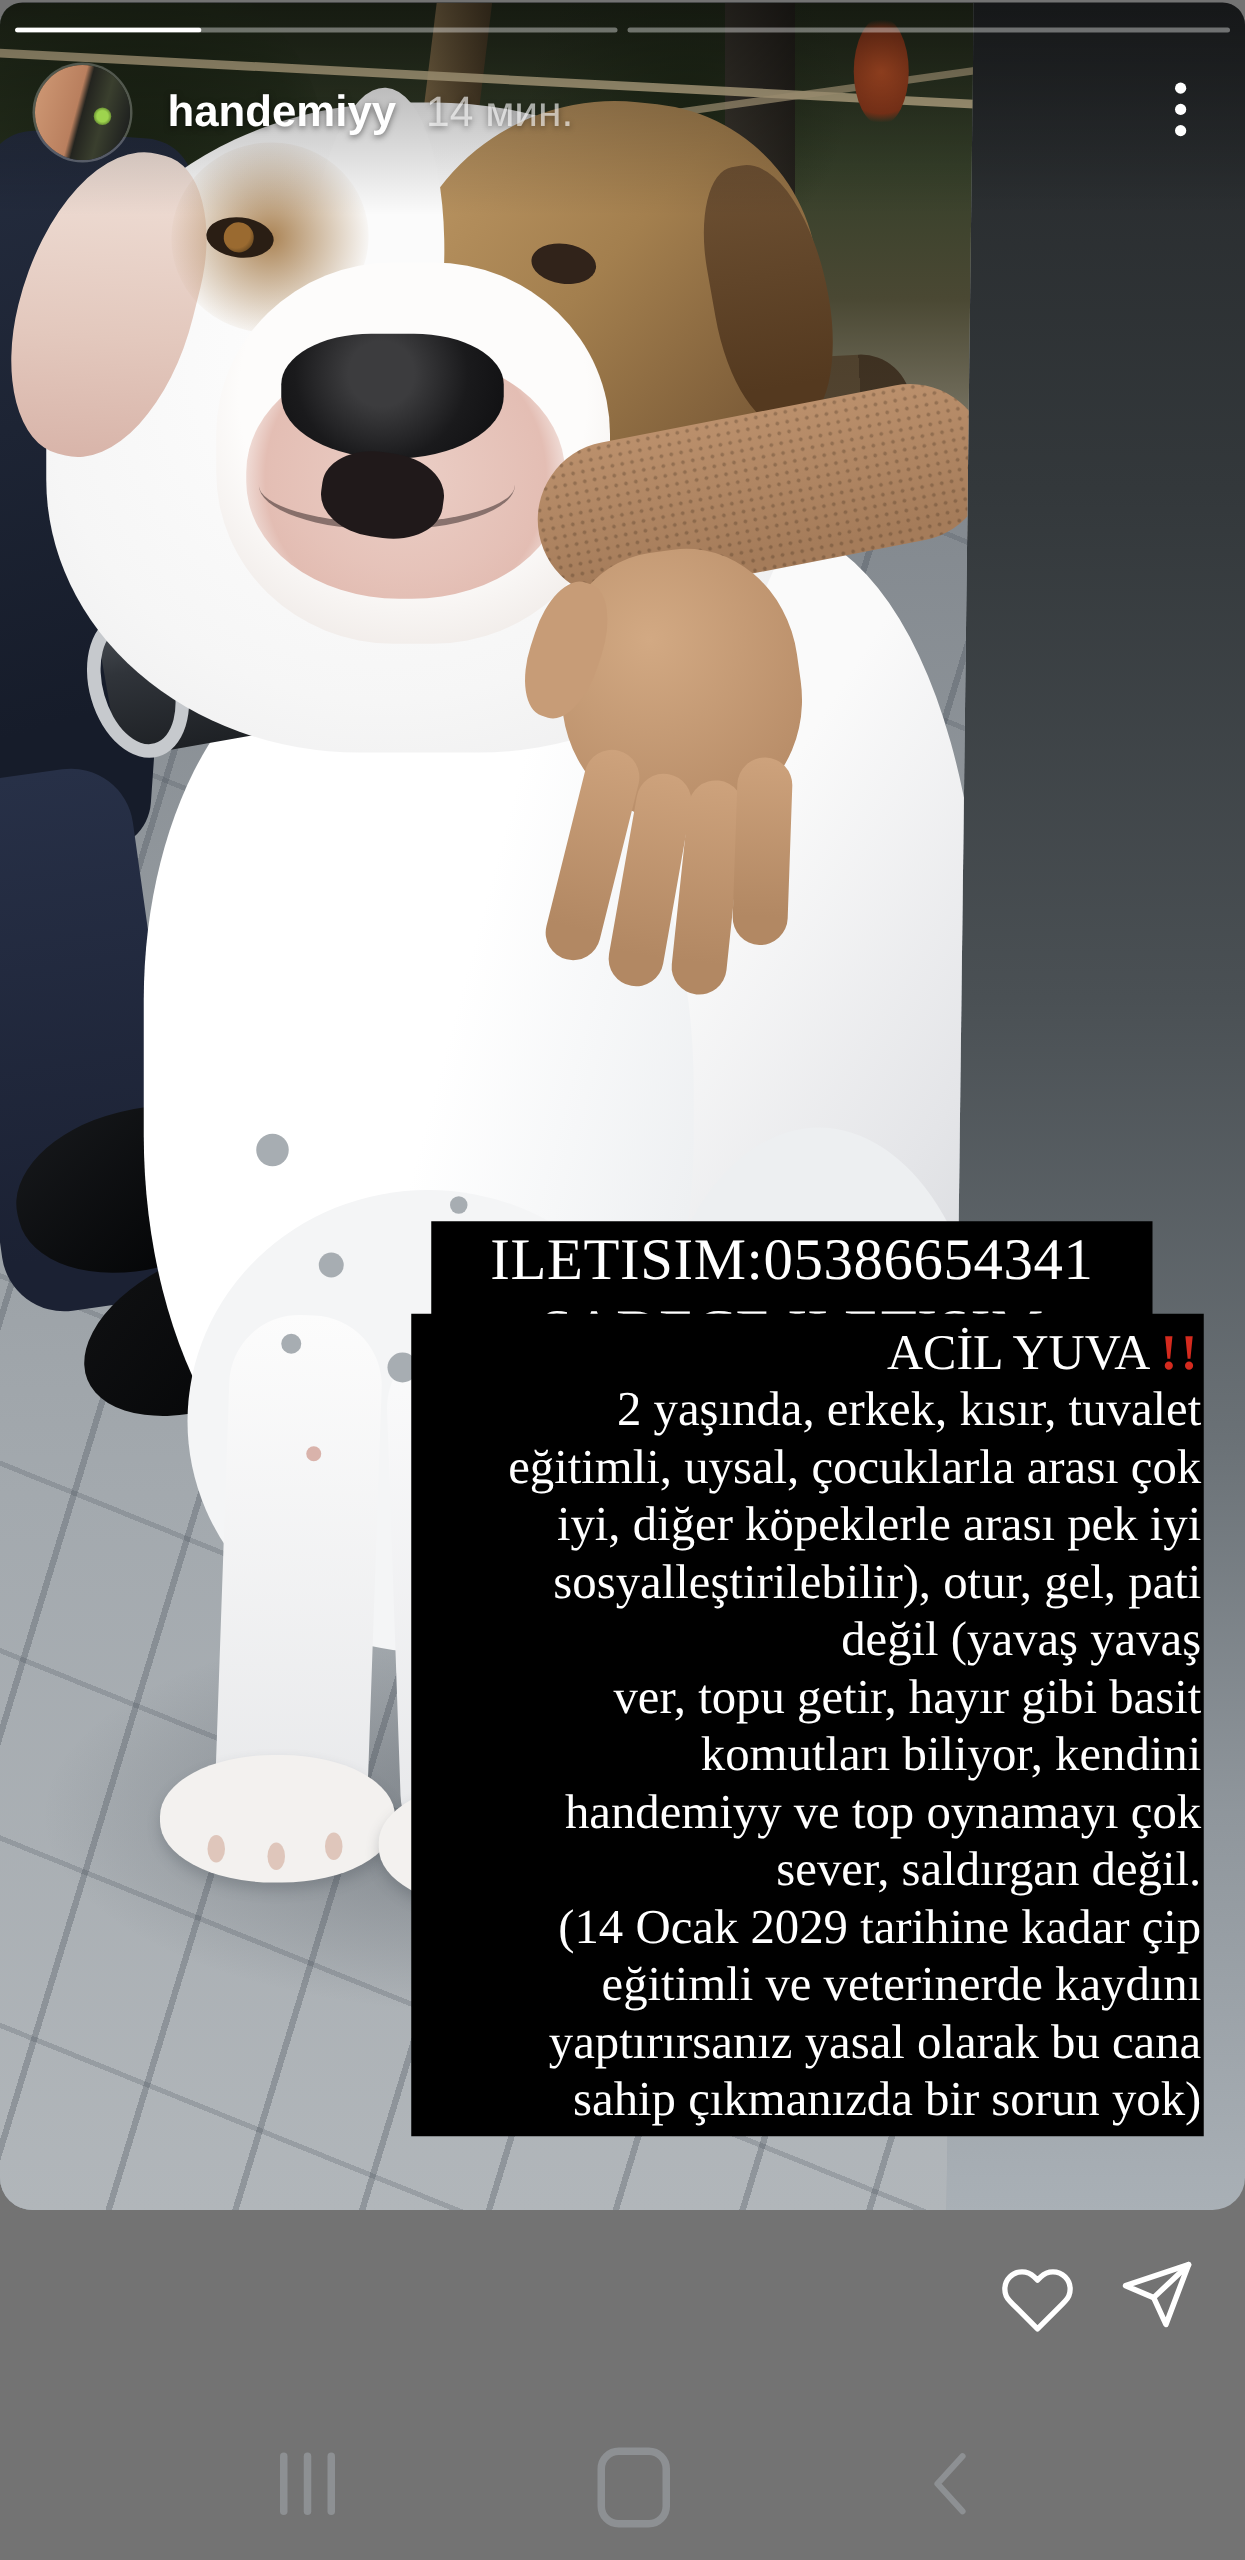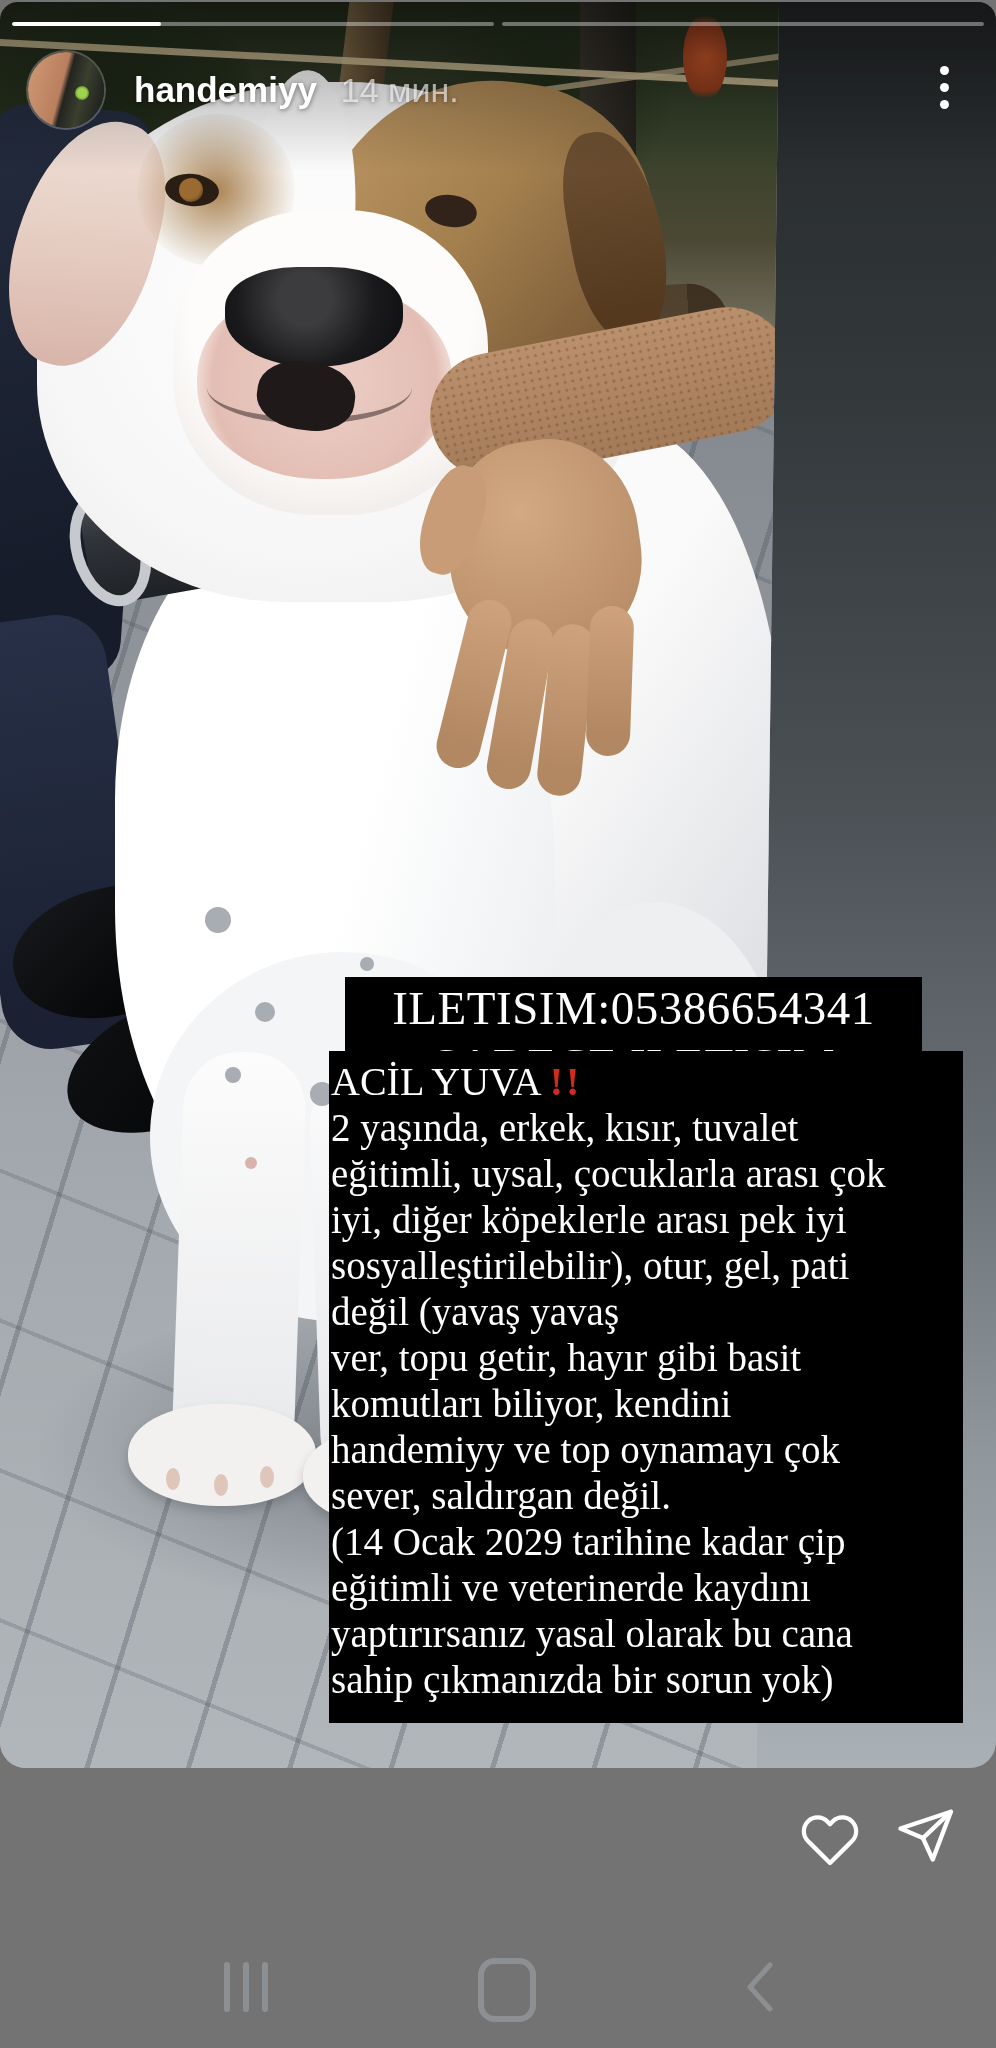--- a/index.html
+++ b/index.html
@@ -141,22 +141,22 @@
   .username{margin-left:30px;font-size:35px;font-weight:700;color:#fff;text-shadow:0 1px 5px rgba(0,0,0,.5);}
   .timestamp{margin-left:24px;font-size:34px;color:rgba(255,255,255,.62);text-shadow:0 1px 5px rgba(0,0,0,.4);}
   .kebab{position:absolute;right:46px;top:64px;width:10px;display:flex;flex-direction:column;gap:8px;cursor:pointer;}
   .kebab i{width:9px;height:9px;border-radius:50%;background:#fff;display:block;}
 
   
   .contact-block{position:absolute;left:345px;top:927px;width:577px;background:#000;color:#fff;
     font-family:"Liberation Serif",serif;font-size:47px;line-height:57px;text-align:center;
     padding:3px 0 6px;letter-spacing:.5px;margin-top:48px;}
   .info-block{position:absolute;left:329px;top:1049px;width:630px;background:#000;color:#fff;
-    font-family:"Liberation Serif",serif;font-size:39px;line-height:46px;text-align:left;
-    padding:8px 2px 20px;}
+    font-family:"Liberation Serif",serif;font-size:39px;line-height:46px;text-align:right;
+    padding:8px 2px 6px;}
   .info-title{font-size:40px;}
   .alert-bangs{color:#d42a1e;font-weight:700;letter-spacing:3px;margin-left:8px;}
 
   
   .footer{position:absolute;left:0;top:1790px;width:996px;height:110px;}
   .icon-btn{position:absolute;cursor:pointer;}
   .heart-btn{left:800px;top:20px;}
   .plane-btn{left:894px;top:14px;}
 
   

